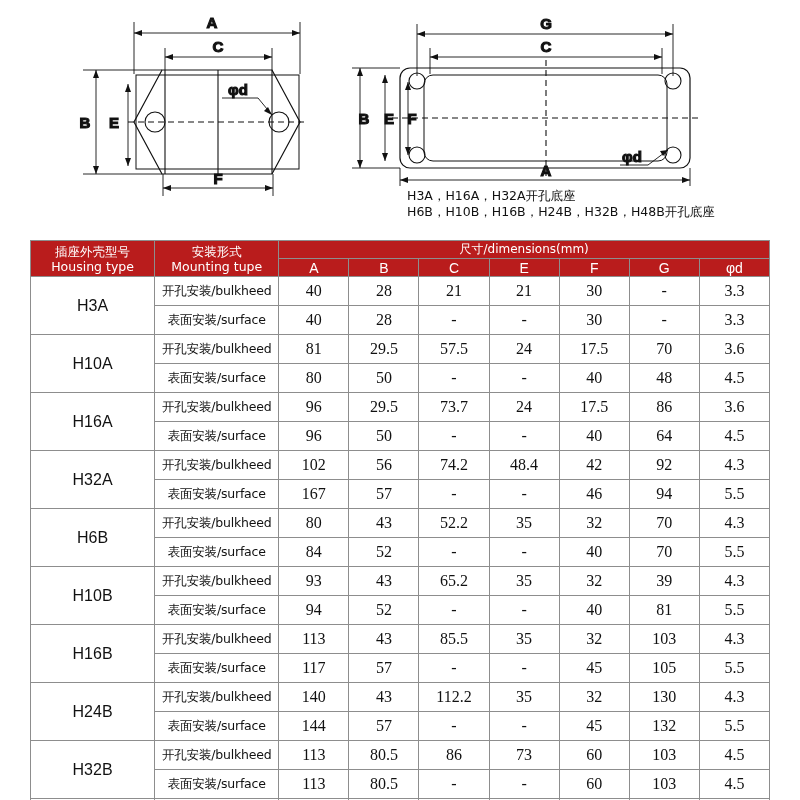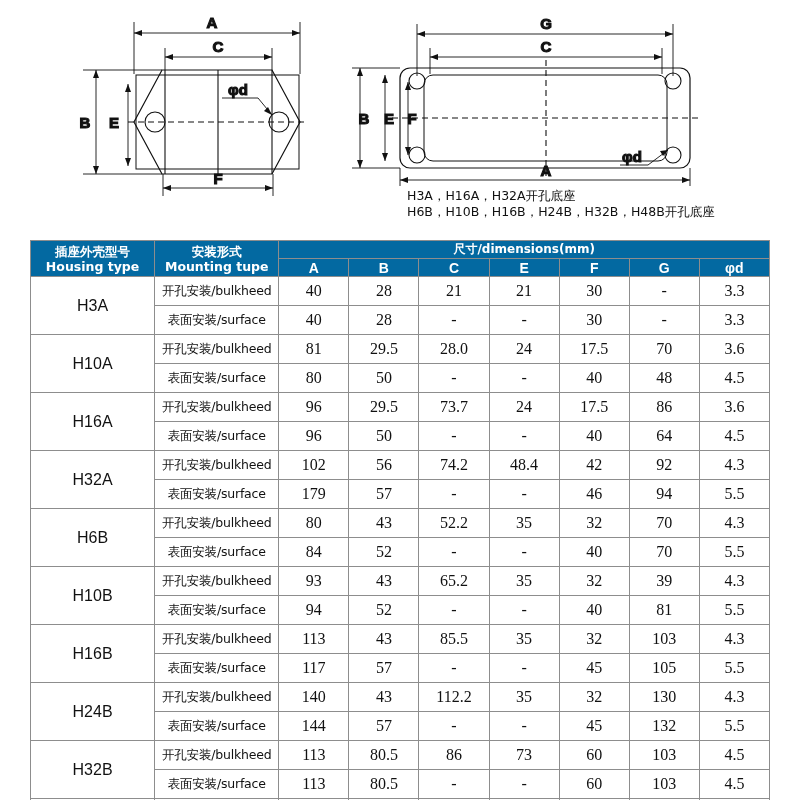--- a/index.html
+++ b/index.html
@@ -26,23 +26,23 @@
     border-collapse:collapse;
     table-layout:fixed;
   }
   #spec-table th,#spec-table td{
     border:1px solid #8d8d8d;
     text-align:center;
     vertical-align:middle;
     padding:0;
   }
   #spec-table thead th{
-    background:#0369a1;
+    background:#b91c1c;
     color:#ffffff;
-    font-weight:bold;
+    font-weight:normal;
     height:17px;
   }
   th.hd-lead{font-size:12.5px;line-height:15px;padding:3px 0;font-family:"DejaVu Sans",sans-serif;}
   th.hd-dim{font-size:12px;font-family:"DejaVu Sans",sans-serif;}
   th.hd-col{font-size:14px;height:22px;}
   td.model{
     font-size:16px;
     font-family:Liberation Sans, sans-serif;
     color:#111;
   }
@@ -258,21 +258,21 @@
         <td class="val">-</td>
         <td class="val">30</td>
         <td class="val">-</td>
         <td class="val">3.3</td>
       </tr>
       <tr class="grp-top">
         <td class="model" rowspan="2">H10A</td>
         <td class="mount">开孔安装/bulkheed</td>
         <td class="val">81</td>
         <td class="val">29.5</td>
-        <td class="val">28.0</td>
+        <td class="val">57.5</td>
         <td class="val">24</td>
         <td class="val">17.5</td>
         <td class="val">70</td>
         <td class="val">3.6</td>
       </tr>
       <tr>
         <td class="mount">表面安装/surface</td>
         <td class="val">80</td>
         <td class="val">50</td>
         <td class="val">-</td>
@@ -308,21 +308,21 @@
         <td class="val">102</td>
         <td class="val">56</td>
         <td class="val">74.2</td>
         <td class="val">48.4</td>
         <td class="val">42</td>
         <td class="val">92</td>
         <td class="val">4.3</td>
       </tr>
       <tr>
         <td class="mount">表面安装/surface</td>
-        <td class="val">179</td>
+        <td class="val">167</td>
         <td class="val">57</td>
         <td class="val">-</td>
         <td class="val">-</td>
         <td class="val">46</td>
         <td class="val">94</td>
         <td class="val">5.5</td>
       </tr>
       <tr class="grp-top">
         <td class="model" rowspan="2">H6B</td>
         <td class="mount">开孔安装/bulkheed</td>

